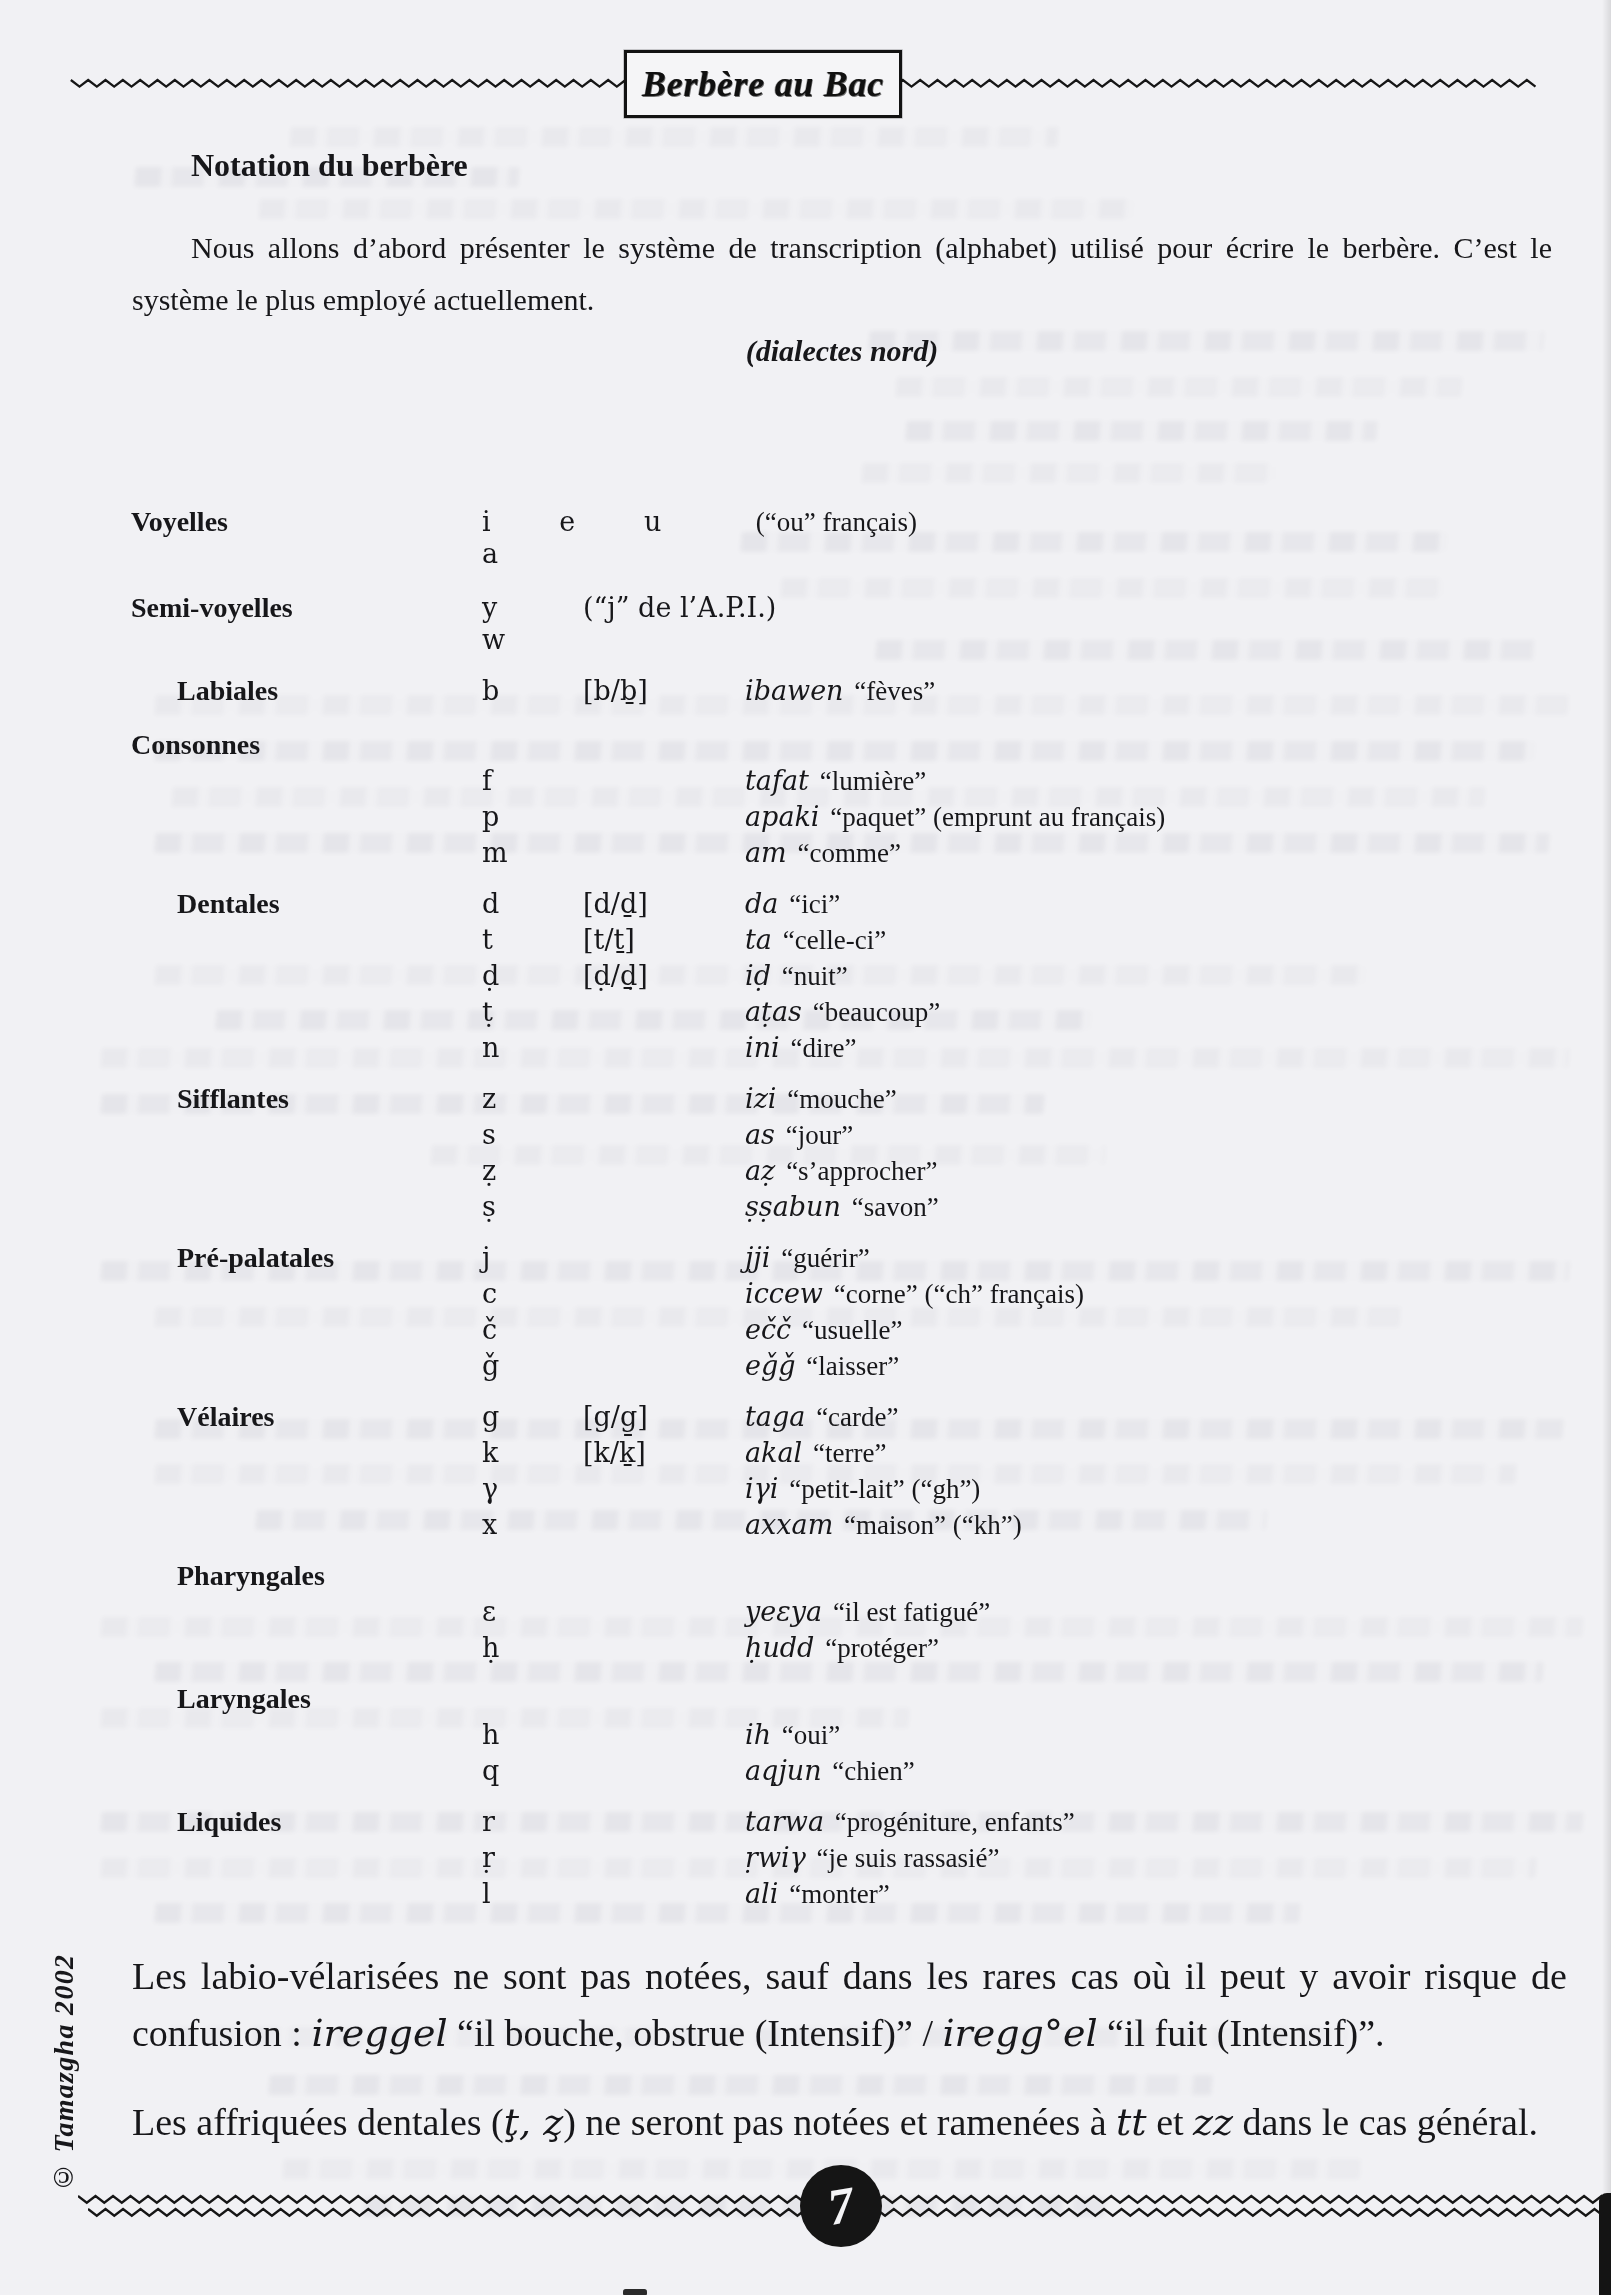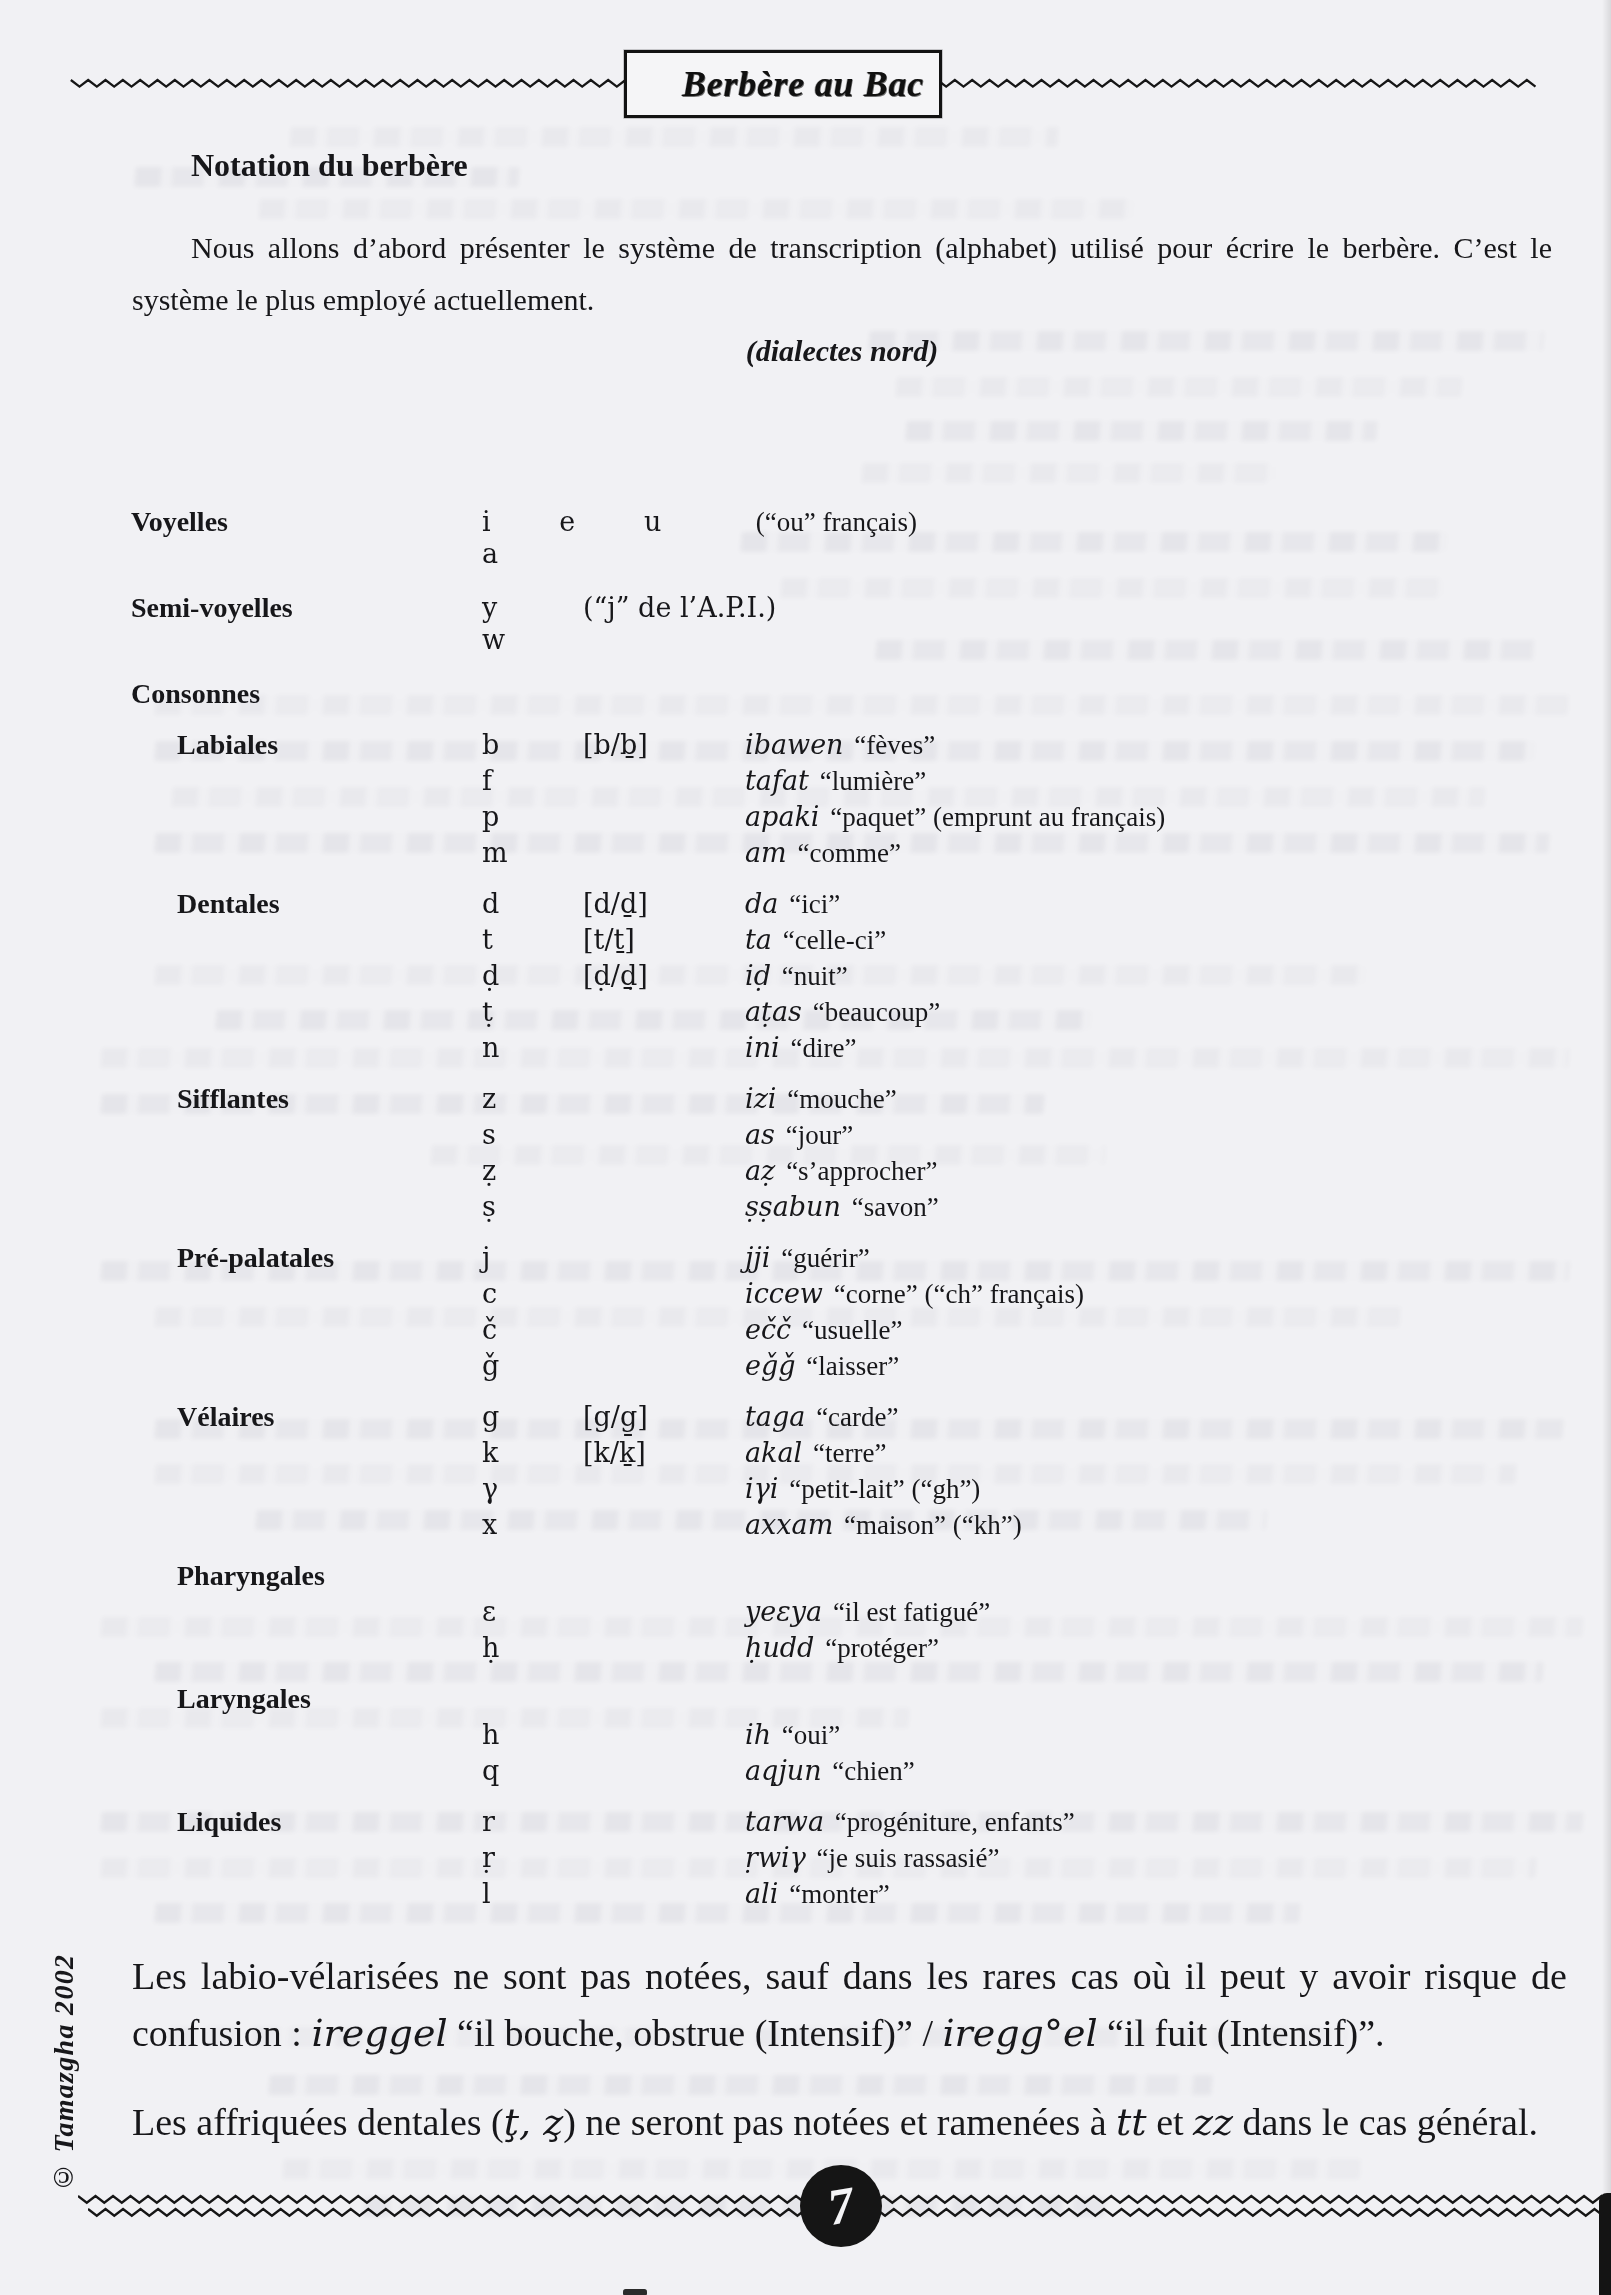--- a/index.html
+++ b/index.html
@@ -31,21 +31,20 @@
   }
   .ghost:nth-child(odd){opacity:.08;}
   
   .zz{position:absolute;display:block;}
   
   .banner-box{
     position:absolute;left:624px;top:50px;width:272px;height:62px;
     border:3.4px solid #121212;background:#f5f5f7;
     display:flex;align-items:center;justify-content:center;z-index:4;
     box-shadow:0 0 0 0.7px rgba(0,0,0,.25);
-    padding-left:40px;
   }
   .banner-box span{
     font-weight:bold;font-style:italic;font-size:36px;letter-spacing:0.7px;
     color:#101010;
     text-shadow:0.7px 0.7px 0 rgba(0,0,0,.55), -0.7px 0 0 rgba(0,0,0,.3);
   }
   
   .heading{
     position:absolute;left:191px;top:147px;margin:0;
     font-size:32px;font-weight:bold;z-index:3;
@@ -181,31 +180,31 @@
       <span class="c-letter">y</span>
       <span class="c-bracket">(“j” de l’A.P.I.)</span>
       <span class="c-example"><i class="c-word"></i><span class="c-gloss"></span></span>
     </div>
       <div class="row">
       <span class="c-cat"></span>
       <span class="c-letter">w</span>
       <span class="c-bracket"></span>
       <span class="c-example"><i class="c-word"></i><span class="c-gloss"></span></span>
     </div>
-      <div class="row section">
-      <span class="c-cat">Consonnes</span>
-      <span class="c-letter"></span>
-      <span class="c-bracket"></span>
-      <span class="c-example"><i class="c-word"></i><span class="c-gloss"></span></span>
-    </div>
       <div class="row sub group">
       <span class="c-cat">Labiales</span>
       <span class="c-letter">b</span>
       <span class="c-bracket">[b/ḇ]</span>
       <span class="c-example"><i class="c-word">ibawen</i><span class="c-gloss">“fèves”</span></span>
+    </div>
+      <div class="row section">
+      <span class="c-cat">Consonnes</span>
+      <span class="c-letter"></span>
+      <span class="c-bracket"></span>
+      <span class="c-example"><i class="c-word"></i><span class="c-gloss"></span></span>
     </div>
       <div class="row gap">
       <span class="c-cat"></span>
       <span class="c-letter">f</span>
       <span class="c-bracket"></span>
       <span class="c-example"><i class="c-word">tafat</i><span class="c-gloss">“lumière”</span></span>
     </div>
       <div class="row gap">
       <span class="c-cat"></span>
       <span class="c-letter">p</span>

